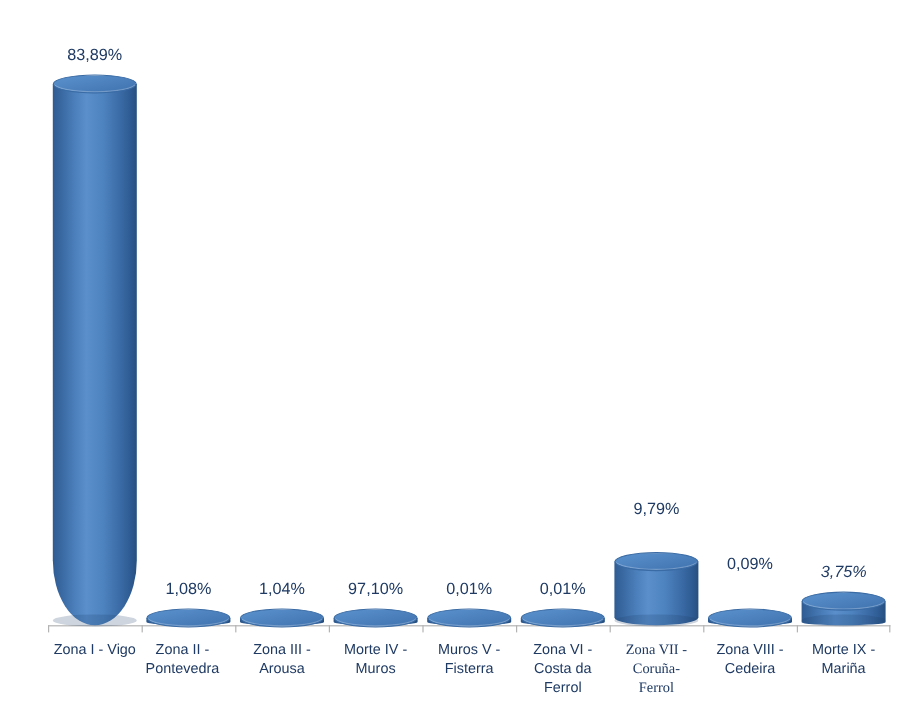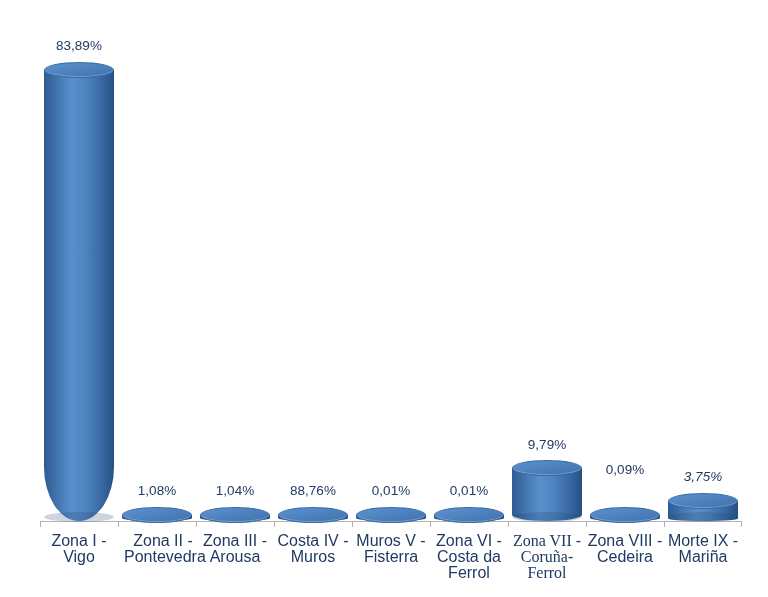--- a/index.html
+++ b/index.html
@@ -121,21 +121,21 @@
     color: #1f3a63;
     white-space: nowrap;
   }
 
   
   .cat-label {
     position: absolute;
     top: 533px;
     width: 78px;
     text-align: center;
-    font-size: 16px;
+    font-size: 12px;
     line-height: 16px;
     color: #1f3a63;
   }
 </style>
 </head>
 <body>
 
 <div id="chart-root">
   <div class="plot-area">
 
@@ -224,41 +224,41 @@
               <div class="cyl-bottom-shade"></div>
             </div>
             <div class="cyl-top"></div>
           </div>
         </div>
       </div>
     <div id="value-labels">
         <div class="value-label" style="left: 24px; top: 38px;">83,89%</div>
         <div class="value-label" style="left: 102px; top: 483px;">1,08%</div>
         <div class="value-label" style="left: 180px; top: 483px;">1,04%</div>
-        <div class="value-label" style="left: 258px; top: 483px;">88,76%</div>
+        <div class="value-label" style="left: 258px; top: 483px;">97,10%</div>
         <div class="value-label" style="left: 336px; top: 483px;">0,01%</div>
         <div class="value-label" style="left: 414px; top: 483px;">0,01%</div>
-        <div class="value-label" style="left: 492px; top: 437px;">9,79%</div>
+        <div class="value-label" style="left: 492px; top: 416px;">9,79%</div>
         <div class="value-label" style="left: 570px; top: 462px;">0,09%</div>
         <div class="value-label" style="left: 648px; top: 469px; font-style: italic;">3,75%</div>
       </div>
     <div id="cat-labels">
         <div class="cat-label" style="left: 40px;">
           <div>Zona I - Vigo</div>
         </div>
-        <div class="cat-label" style="left: 124px; text-align: center;">
+        <div class="cat-label" style="left: 113px; text-align: center;">
           <div>Zona II -</div>
           <div>Pontevedra</div>
         </div>
         <div class="cat-label" style="left: 196px;">
           <div>Zona III -</div>
           <div>Arousa</div>
         </div>
         <div class="cat-label" style="left: 274px;">
-          <div>Costa IV -</div>
+          <div>Morte IV -</div>
           <div>Muros</div>
         </div>
         <div class="cat-label" style="left: 352px;">
           <div>Muros V -</div>
           <div>Fisterra</div>
         </div>
         <div class="cat-label" style="left: 430px;">
           <div>Zona VI -</div>
           <div>Costa da</div>
           <div>Ferrol</div>

